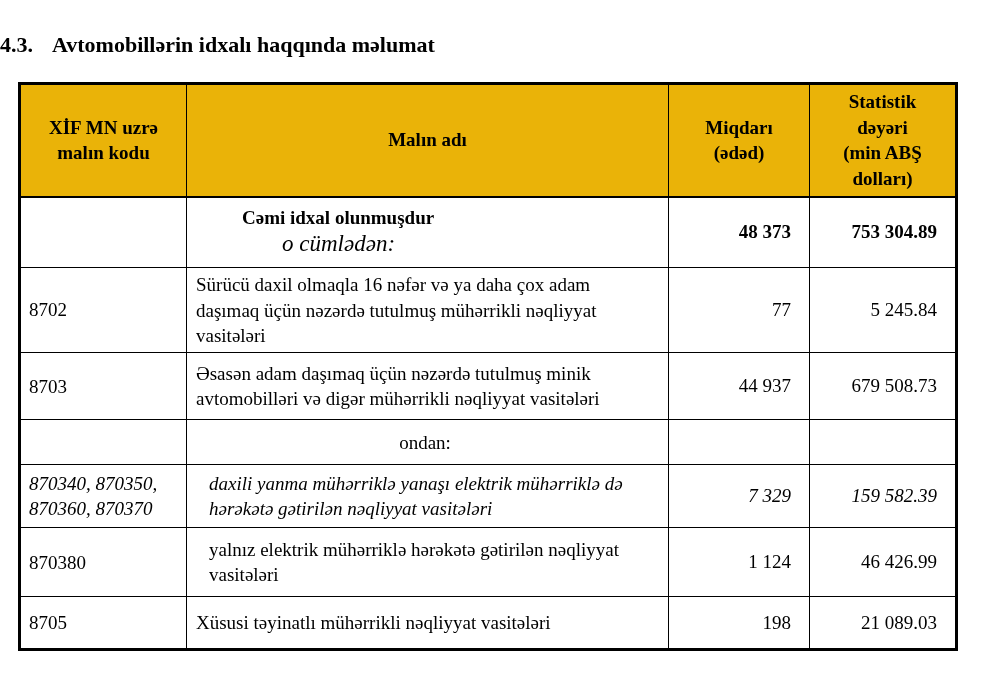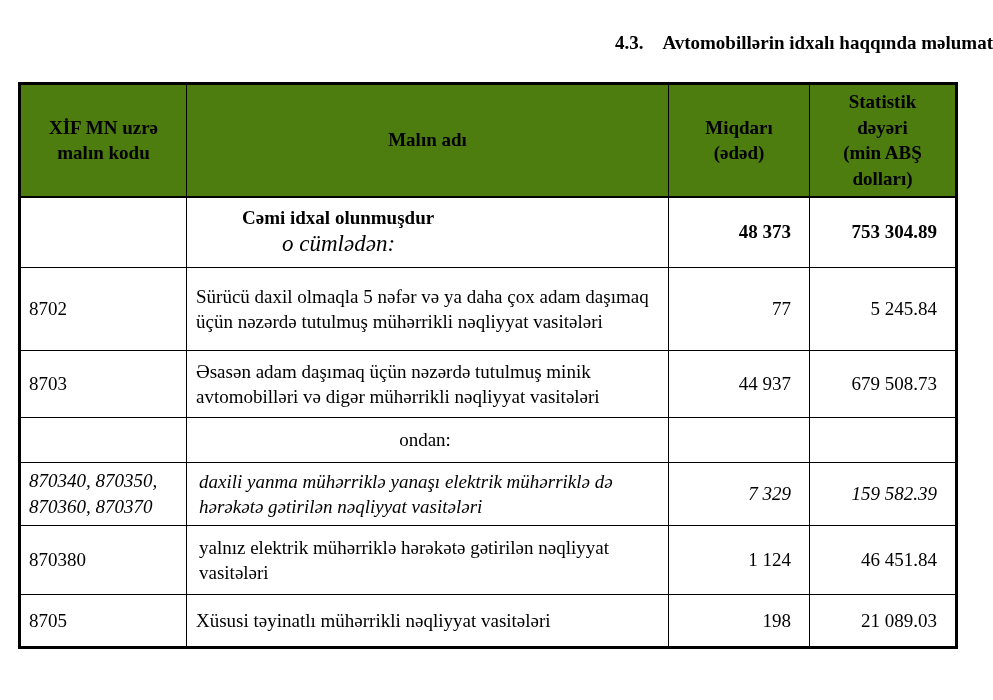--- a/index.html
+++ b/index.html
@@ -8,22 +8,22 @@
     width: 993px;
     height: 700px;
     background: #ffffff;
     color: #000000;
     font-family: "Liberation Serif", serif;
     overflow: hidden;
     position: relative;
   }
   .page-title {
     margin-top: 33px;
-    text-align: right;
-    font-size: 19px;
+    text-align: left;
+    font-size: 22px;
     font-weight: bold;
     line-height: 1.1;
   }
   .page-title .title-num { margin-right: 19px; }
 
   table.imports {
     position: absolute;
     left: 18px;
     top: 82px;
     width: 937px;
@@ -36,21 +36,21 @@
   col.c-qty   { width: 141px; }
   col.c-val   { width: 147px; }
 
   th, td {
     border: 1.4px solid #000;
     vertical-align: middle;
     font-size: 19px;
     overflow: hidden;
   }
   thead th {
-    background: #4d7c0f;
+    background: #eab308;
     font-weight: bold;
     text-align: center;
     line-height: 1.35;
     padding: 4px 6px;
     border-bottom: 2.5px solid #000;
     white-space: pre-line;
   }
   tr.h-head  { height: 96px; }
   tr.h-total { height: 71px; }
   tr.h-8702  { height: 83px; }
@@ -65,21 +65,21 @@
     padding: 2px 8px;
     line-height: 1.35;
     white-space: pre-line;
   }
   td.name {
     text-align: left;
     padding: 4px 12px 4px 9px;
     line-height: 1.34;
     margin-top: 39px;
   }
-  td.name.indent { padding-left: 12px; }
+  td.name.indent { padding-left: 22px; }
   td.name.center { text-align: center; padding-left: 7px; }
   td.qty, td.val {
     text-align: right;
     padding: 2px 18px 2px 4px;
     white-space: nowrap;
   }
   tr.total-row td.qty, tr.total-row td.val { font-weight: bold; }
   td.total-cell { padding: 0; }
   .total-line {
     font-weight: bold;
@@ -125,21 +125,21 @@
       <td class="code"></td>
       <td class="name total-cell">
         <div class="total-line">Cəmi idxal olunmuşdur</div>
         <div class="total-sub">o cümlədən:</div>
       </td>
       <td class="qty">48 373</td>
       <td class="val">753 304.89</td>
     </tr>
     <tr class="h-8702">
       <td class="code">8702</td>
-      <td class="name">Sürücü daxil olmaqla 5 nəfər və ya daha çox adam daşımaq üçün nəzərdə tutulmuş mühərrikli nəqliyyat vasitələri</td>
+      <td class="name">Sürücü daxil olmaqla 16 nəfər və ya daha çox adam daşımaq üçün nəzərdə tutulmuş mühərrikli nəqliyyat vasitələri</td>
       <td class="qty">77</td>
       <td class="val">5 245.84</td>
     </tr>
     <tr class="h-8703">
       <td class="code">8703</td>
       <td class="name">Əsasən adam daşımaq üçün nəzərdə tutulmuş minik avtomobilləri və digər mühərrikli nəqliyyat vasitələri</td>
       <td class="qty">44 937</td>
       <td class="val">679 508.73</td>
     </tr>
     <tr class="h-ondan">
@@ -152,21 +152,21 @@
       <td class="code">870340, 870350,
 870360, 870370</td>
       <td class="name indent">daxili yanma mühərriklə yanaşı elektrik mühərriklə də hərəkətə gətirilən nəqliyyat vasitələri</td>
       <td class="qty">7 329</td>
       <td class="val">159 582.39</td>
     </tr>
     <tr class="h-87038">
       <td class="code">870380</td>
       <td class="name indent">yalnız elektrik mühərriklə hərəkətə gətirilən nəqliyyat vasitələri</td>
       <td class="qty">1 124</td>
-      <td class="val">46 451.84</td>
+      <td class="val">46 426.99</td>
     </tr>
     <tr class="h-8705">
       <td class="code">8705</td>
       <td class="name">Xüsusi təyinatlı mühərrikli nəqliyyat vasitələri</td>
       <td class="qty">198</td>
       <td class="val">21 089.03</td>
     </tr>
   </tbody>
 </table>
 

